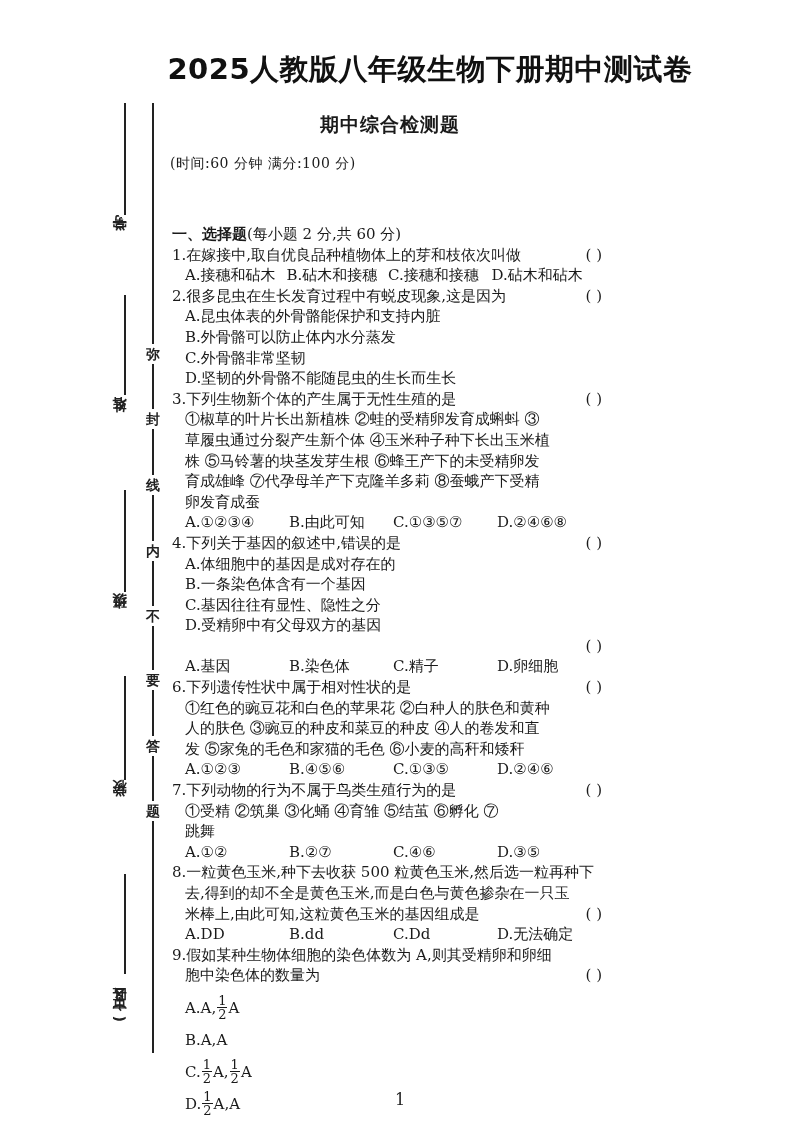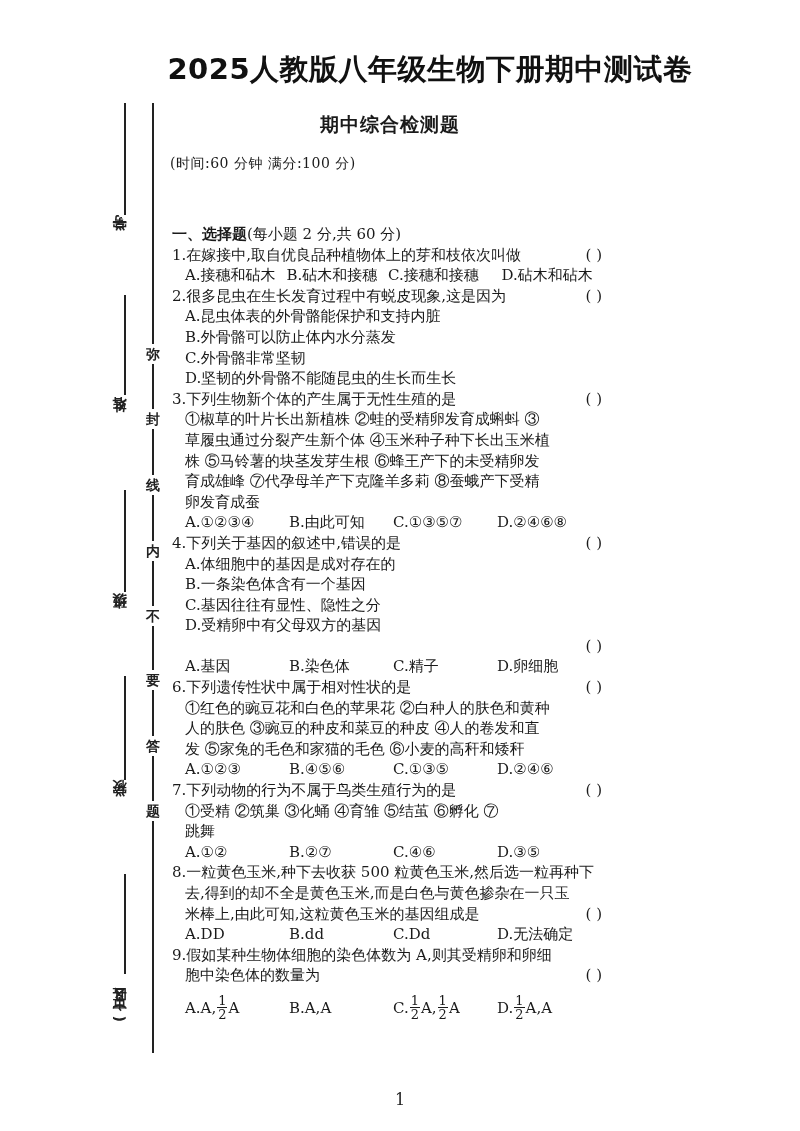--- a/index.html
+++ b/index.html
@@ -42,21 +42,21 @@
   .section-heading { font-weight: bold; }
   .section-heading .note { font-weight: normal; }
   .q-stem { position: relative; }
   .indent { padding-left: 13px; }
   .paren { position: absolute; right: 2px; top: 0; }
   .opts { display: flex; padding-left: 13px; }
   .opts .opt { width: 104px; }
   .frac { display: inline-flex; flex-direction: column; align-items: center; vertical-align: middle;
           font-size: 13px; line-height: 13px; margin: 0 1px; position: relative; top: -1px; }
   .frac .num { border-bottom: 1px solid #1a1a1a; padding: 0 1px; }
-  .line.tall { height: 32px; line-height: 32px; margin-top: 6px; }
+  .line.tall { height: 32px; line-height: 32px; margin-top: 6px; flex-direction: column; }
 
   .page-number { position: absolute; left: 0; right: 0; top: 1090px; text-align: center; font-size: 16px; }
 </style>
 </head>
 <body>
 
 <div class="main-title">2025人教版八年级生物下册期中测试卷</div>
 
 <div>
   <div class="margin-field-line" style="top:103px;height:112px;"></div>
@@ -94,21 +94,21 @@
   </div>
 
   <div class="line q-stem">
     <span>1.在嫁接中,取自优良品种植物体上的芽和枝依次叫做</span>
     <span class="paren">(      )</span>
   </div>
   <div class="line indent">
     <span>A.接穗和砧木</span>
     <span style="margin-left: 6px;">B.砧木和接穗</span>
     <span style="margin-left: 6px;">C.接穗和接穗</span>
-    <span style="margin-left: 18px;">D.砧木和砧木</span>
+    <span style="margin-left: 8px;">D.砧木和砧木</span>
   </div>
 
   <div class="line q-stem">
     <span>2.很多昆虫在生长发育过程中有蜕皮现象,这是因为</span>
     <span class="paren">(      )</span>
   </div>
   <div class="line indent">A.昆虫体表的外骨骼能保护和支持内脏</div>
   <div class="line indent">B.外骨骼可以防止体内水分蒸发</div>
   <div class="line indent">C.外骨骼非常坚韧</div>
   <div class="line indent">D.坚韧的外骨骼不能随昆虫的生长而生长</div>

